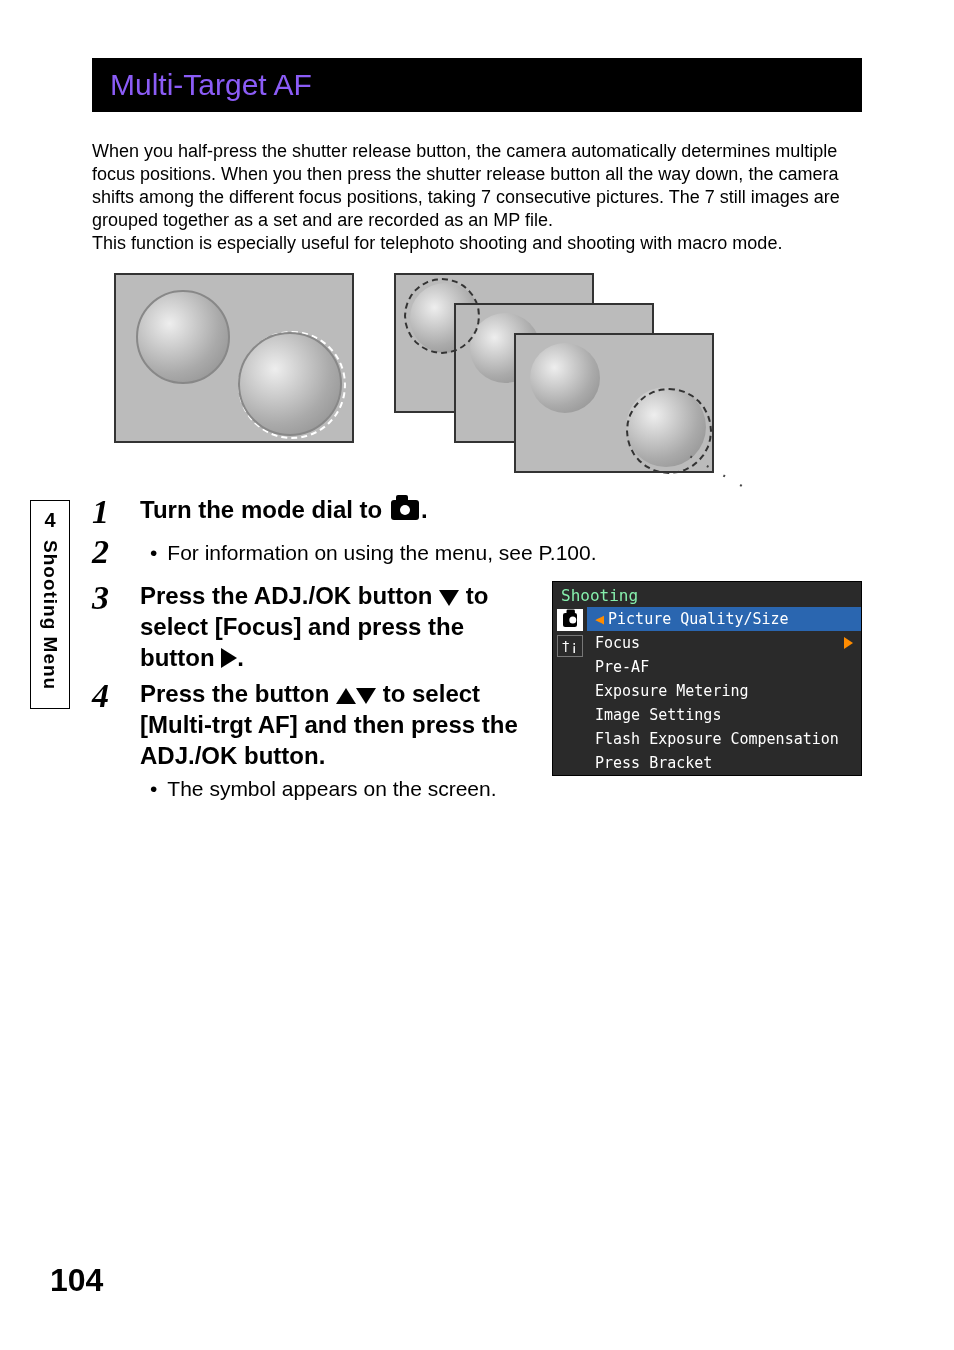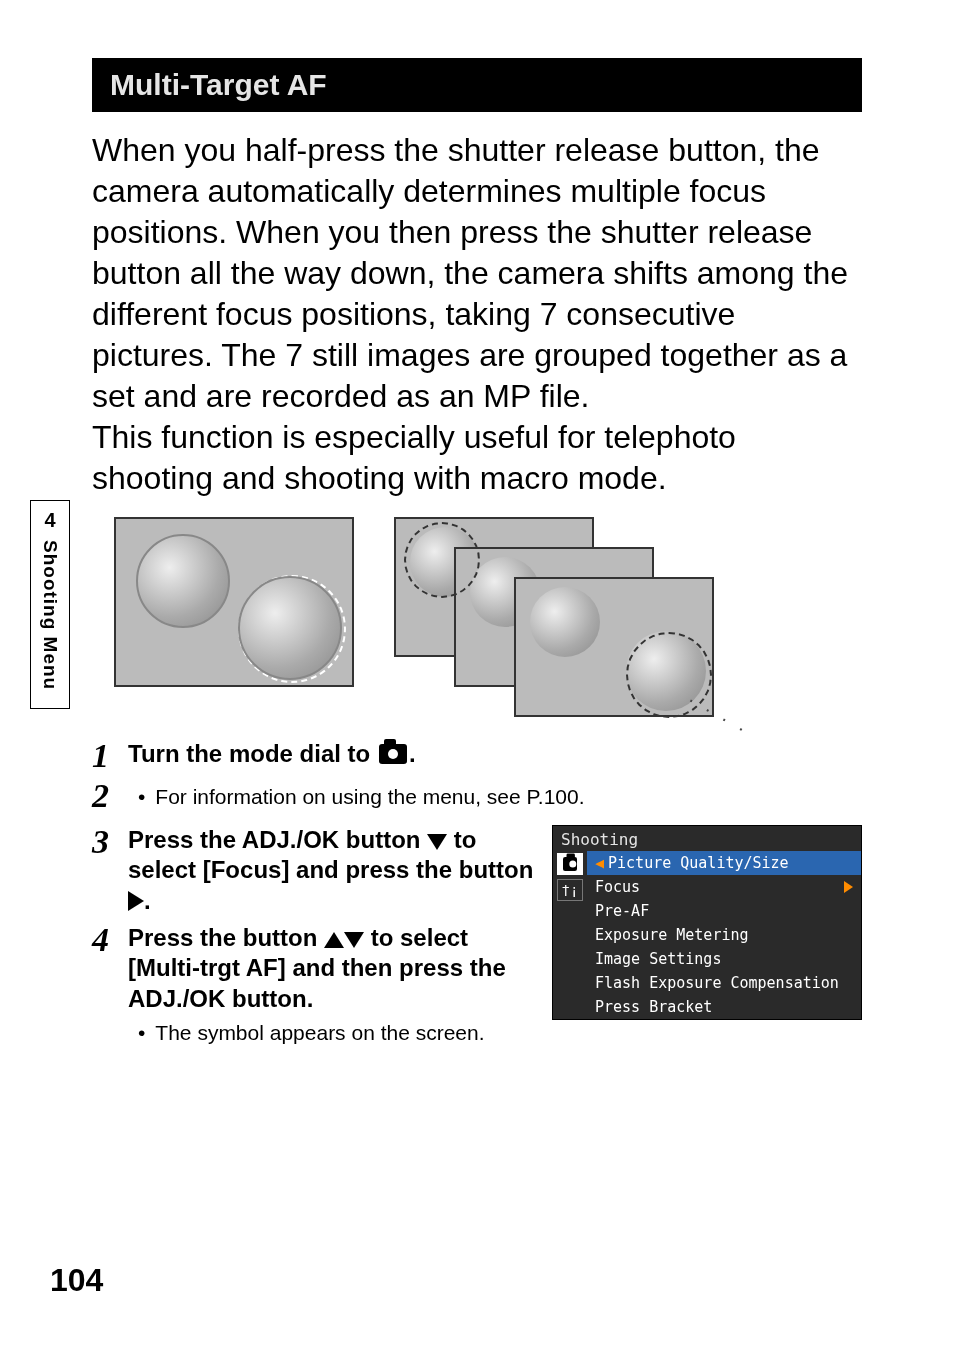--- a/index.html
+++ b/index.html
@@ -12,27 +12,27 @@
     background: #fff;
     border: 1px solid #000;
     width: 40px;
     padding: 8px 4px 14px 4px;
     text-align: center;
   }
   .side-tab .num { font-weight: bold; font-size: 20px; display: block; margin-bottom: 8px; }
   .side-tab .vtext { writing-mode: vertical-rl; font-weight: bold; font-size: 19px; letter-spacing: 1px; display: inline-block; }
   .header-bar {
     background: #000;
-    color: #e5e5e5;
-    font-weight: bold;
+    color: #8b5cf6;
+    font-weight: normal;
     font-size: 30px;
     padding: 10px 18px;
-    margin-bottom: 18px;
-  }
-  .intro { font-size: 32px; line-height: 1.28; margin-bottom: 18px; }
+    margin-bottom: 28px;
+  }
+  .intro { font-size: 18px; line-height: 1.28; margin-bottom: 18px; }
   .imgs-row { display: flex; gap: 40px; margin: 10px 0 22px 22px; align-items: flex-start; }
   .img-single {
     width: 240px; height: 170px; background: #bbb;
     border: 2px solid #333; position: relative; overflow: hidden;
   }
   .img-single::before, .img-single::after {
     content: ""; position: absolute; border: 2px solid #888; border-radius: 50%;
     background: radial-gradient(circle at 35% 35%, #eee, #aaa 60%, #888);
   }
   .img-single::before { width: 90px; height: 90px; left: 20px; top: 15px; }
@@ -59,21 +59,21 @@
   }
   .img-stack .d1 { width: 76px; height: 76px; left: 10px; top: 5px; }
   .img-stack .d3 { width: 86px; height: 86px; left: 232px; top: 115px; }
   .img-stack .dots { position: absolute; right: -20px; bottom: -6px; font-size: 20px; color: #444; transform: rotate(30deg); letter-spacing: 4px;}
   .steps { margin-top: 4px; }
   .step { display: flex; margin-bottom: 6px; }
   .step .num {
     font-family: "Times New Roman", serif; font-style: italic; font-weight: bold;
     font-size: 34px; width: 36px; flex-shrink: 0; line-height: 1;
   }
-  .step .body { flex: 1; }
+  .step .body { flex: 1; margin-left: 12px; }
   .step .title { font-weight: bold; font-size: 24px; line-height: 1.28; }
   .step .bullet { font-size: 21px; margin: 6px 0 10px 10px; display: flex; }
   .step .bullet::before { content: "\2022"; margin-right: 10px; }
   .cam-icon {
     display: inline-block; width: 28px; height: 20px; background: #000; border-radius: 3px;
     position: relative; vertical-align: -2px; margin: 0 2px;
   }
   .cam-icon::before {
     content: ""; position: absolute; width: 12px; height: 6px; background: #000; top: -5px; left: 5px; border-radius: 2px 2px 0 0;
   }
@@ -84,21 +84,21 @@
   .tri.down { border-left: 10px solid transparent; border-right: 10px solid transparent; border-top: 16px solid #000; }
   .tri.up   { border-left: 10px solid transparent; border-right: 10px solid transparent; border-bottom: 16px solid #000; }
   .tri.right{ border-top: 10px solid transparent; border-bottom: 10px solid transparent; border-left: 16px solid #000; }
   .step34-wrap { display: flex; gap: 18px; align-items: flex-start; }
   .step34-left { flex: 1; }
   .menu-shot {
     width: 310px; flex-shrink: 0; background: #2a2a2a; color: #fff;
     font-family: "Lucida Console", Monaco, monospace; font-size: 16px;
     border: 1px solid #000;
   }
-  .menu-shot .mtitle { color: #e5e5e5; padding: 4px 8px 2px 8px; font-size: 16px; }
+  .menu-shot .mtitle { color: #86efac; padding: 4px 8px 2px 8px; font-size: 16px; }
   .menu-shot .row { display: flex; }
   .menu-shot .icons { width: 34px; display: flex; flex-direction: column; align-items: center; padding-top: 2px; gap: 4px; }
   .menu-shot .icons .ibox { width: 26px; height: 22px; border: 1px solid #777; display: flex; align-items: center; justify-content: center; font-size: 14px;}
   .menu-shot .icons .ibox.sel { background: #fff; color: #000; border-color: #fff; }
   .menu-shot .list { flex: 1; }
   .menu-shot .item { padding: 3px 8px; display: flex; justify-content: space-between; align-items: center; font-size: 15px;}
   .menu-shot .item.sel { background: #2a66b0; text-align: right; }
   .menu-shot .item .arrow-l { color: #ff8c00; margin-right: 4px;}
   .menu-shot .item .arrow-r {
     width: 0; height: 0; border-top: 6px solid transparent; border-bottom: 6px solid transparent; border-left: 9px solid #ff8c00;

